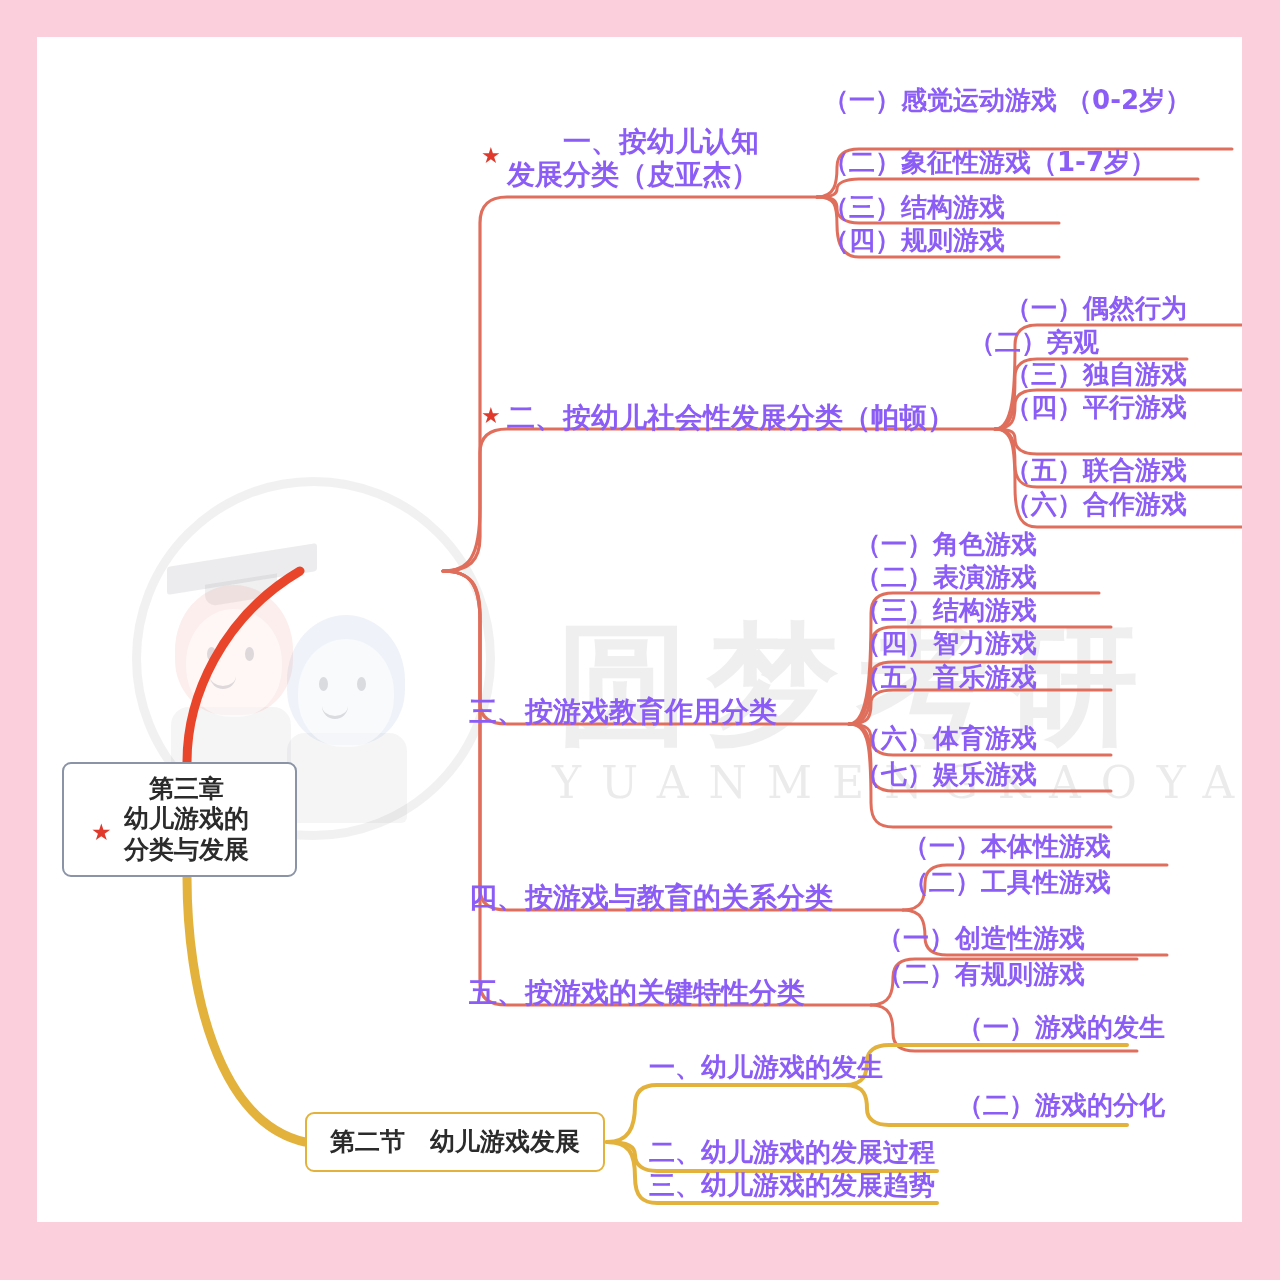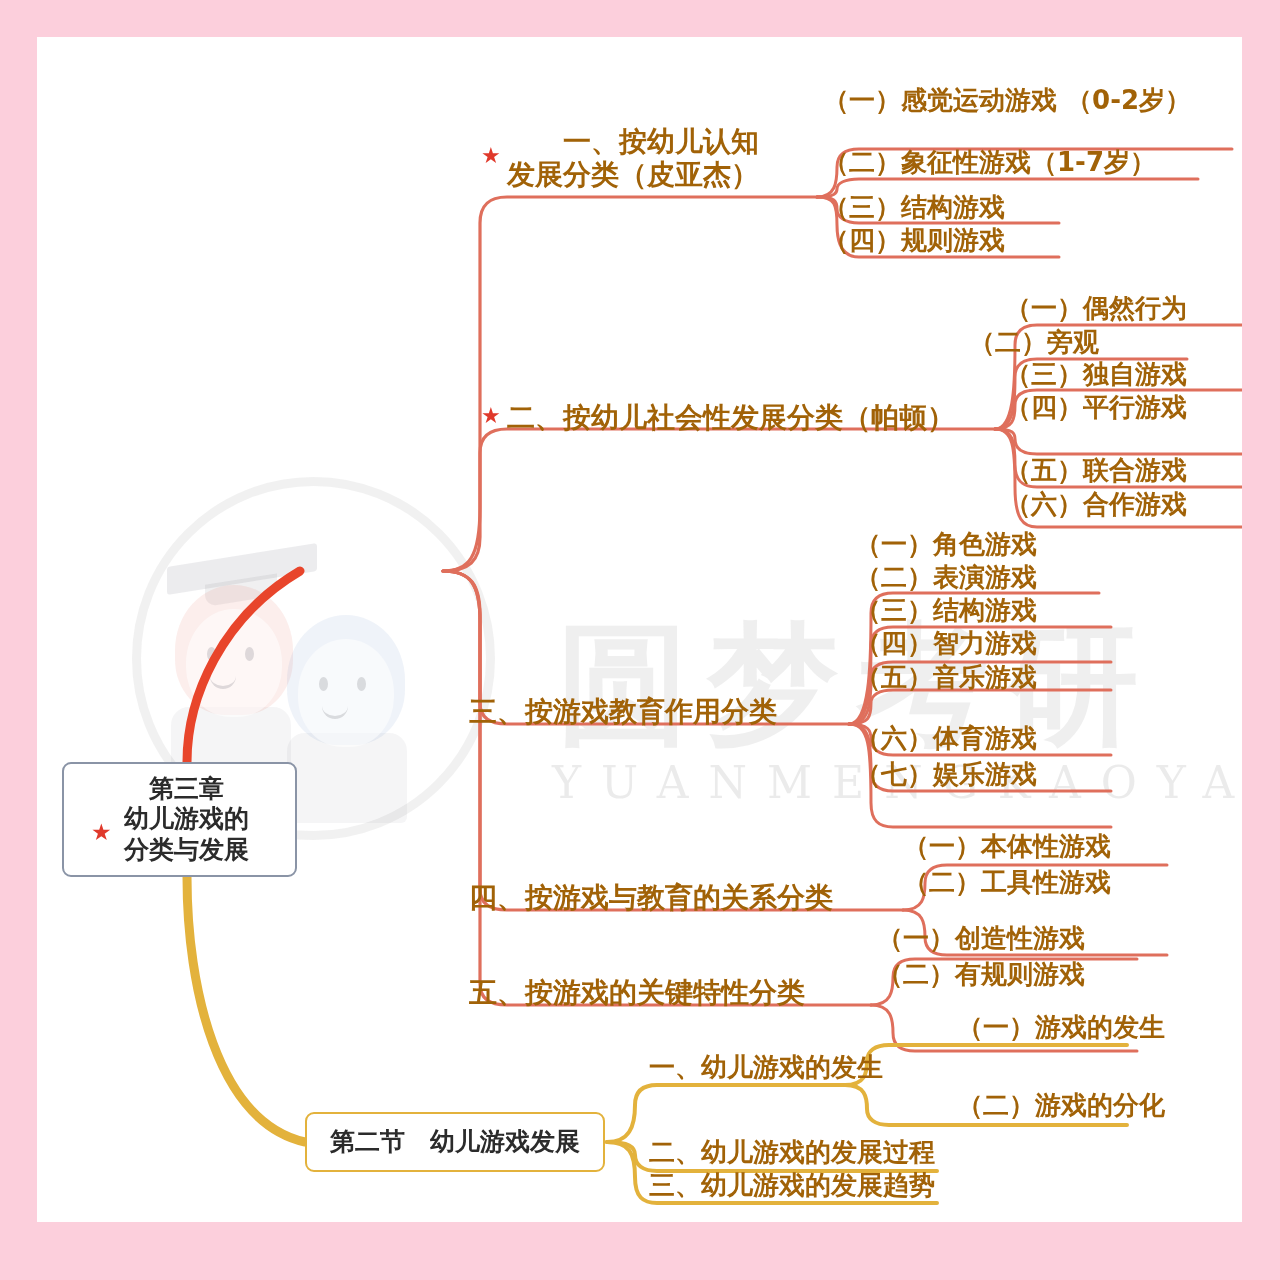--- a/index.html
+++ b/index.html
@@ -91,21 +91,21 @@
   }
   #sec1-node{
     left:263px;top:486px;width:137px;height:96px;
     border:2.5px solid #E08878;font-size:23px;
   }
   #sec2-node{
     left:268px;top:1075px;width:300px;height:60px;
     border:2.5px solid #E3B23C;font-size:25px;
   }
   .txt{
-    position:absolute;color:#a16207;font-weight:bold;
+    position:absolute;color:#8b5cf6;font-weight:bold;
     white-space:pre-line;line-height:1.18;
   }
   .lvl2{font-size:28px;text-align:right;}
   .lvl3{font-size:26px;}
   .lvl2y{font-size:26px;}
   .star{
     position:absolute;font-size:22px;color:#E0392B;line-height:1;
   }
 </style>
 </head>

